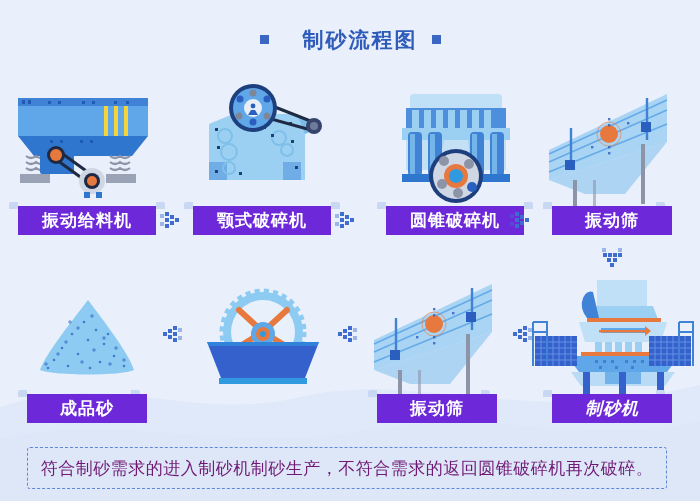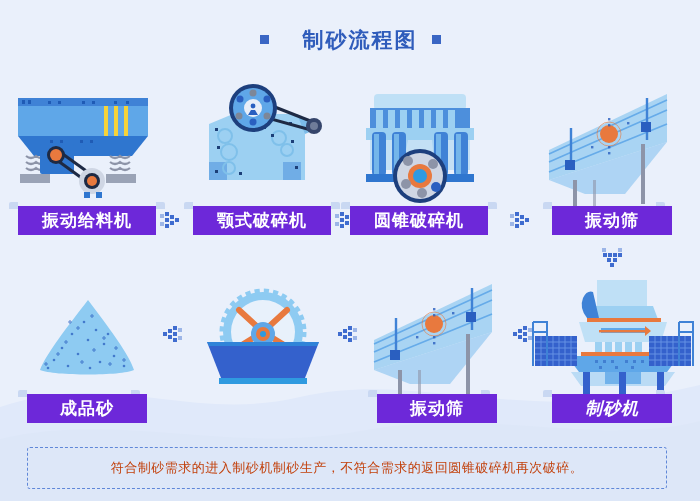--- a/index.html
+++ b/index.html
@@ -63,21 +63,21 @@
   .arrow-down{position:absolute;width:30px;height:22px;}
 
   
   .note{
     position:absolute;left:27px;top:447px;width:640px;height:42px;
     border:1px dashed #5f87d8;border-radius:3px;
     display:flex;align-items:center;justify-content:center;
     box-sizing:border-box;
   }
   .note-text{
-    color:#c2410c;font-size:13px;letter-spacing:.5px;white-space:nowrap;
+    color:#701a75;font-size:17px;letter-spacing:.5px;white-space:nowrap;
   }
 </style>
 </head>
 <body>
 
 <div class="stage">
 
   <svg class="bg-wave wave-a" viewBox="0 0 700 190" preserveAspectRatio="none">
     <path d="M0,96 C110,58 190,112 300,86 C420,58 520,118 700,74 L700,190 L0,190 Z" fill="#e0e9fa"></path>
   </svg>
@@ -220,21 +220,21 @@
           <rect x="7" y="4" width="4" height="4"></rect>
             <rect x="7" y="10" width="4" height="4"></rect>
             <rect x="7" y="16" width="4" height="4"></rect>
           <rect x="12" y="7" width="4" height="4"></rect>
             <rect x="12" y="13" width="4" height="4"></rect>
           <rect x="17" y="10" width="4" height="4"></rect>
         </g>
       </svg>
     </div>
 
-    <div class="cell" style="left:332px;">
+    <div class="cell" style="left:368px;">
       <div class="art">
         <svg width="168" height="118" viewBox="0 0 168 118">
           <rect x="38" y="10" width="92" height="16" rx="4" fill="#bfe0f6"></rect>
           <rect x="34" y="24" width="100" height="22" fill="#4d8fdc"></rect>
           <g fill="#9cd0f2">
             <rect x="40" y="26" width="7" height="18"></rect>
               <rect x="52" y="26" width="7" height="18"></rect>
             <rect x="64" y="26" width="7" height="18"></rect>
               <rect x="76" y="26" width="7" height="18"></rect>
             <rect x="88" y="26" width="7" height="18"></rect>

